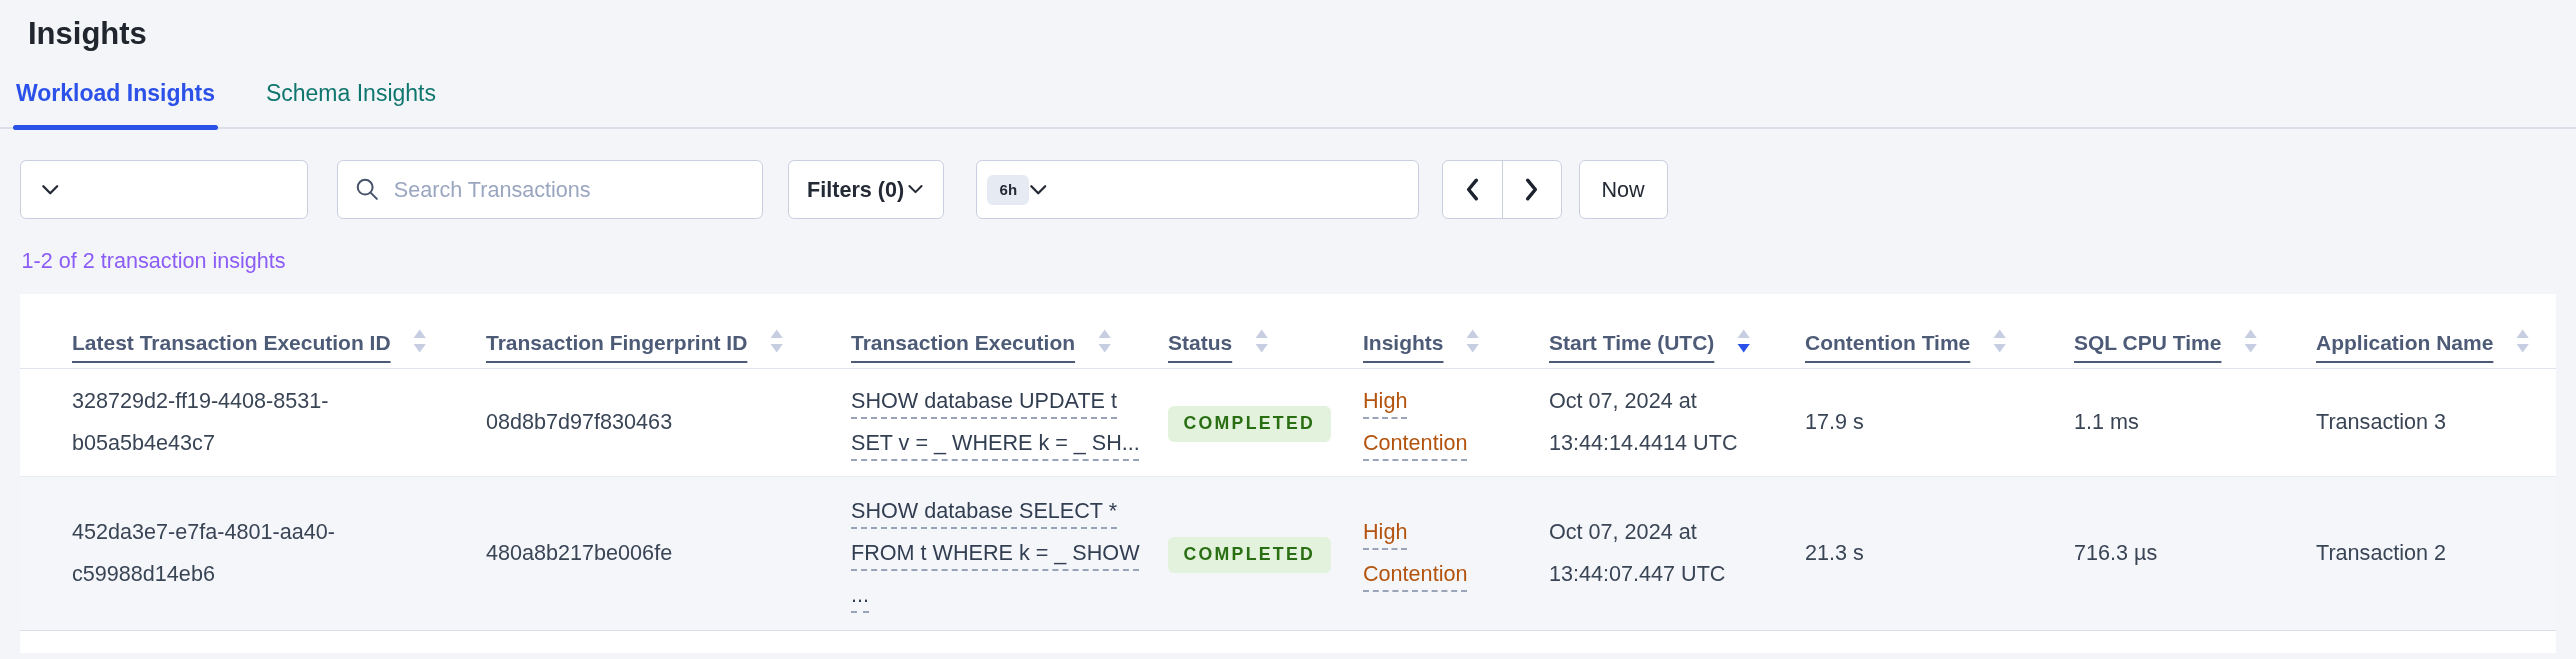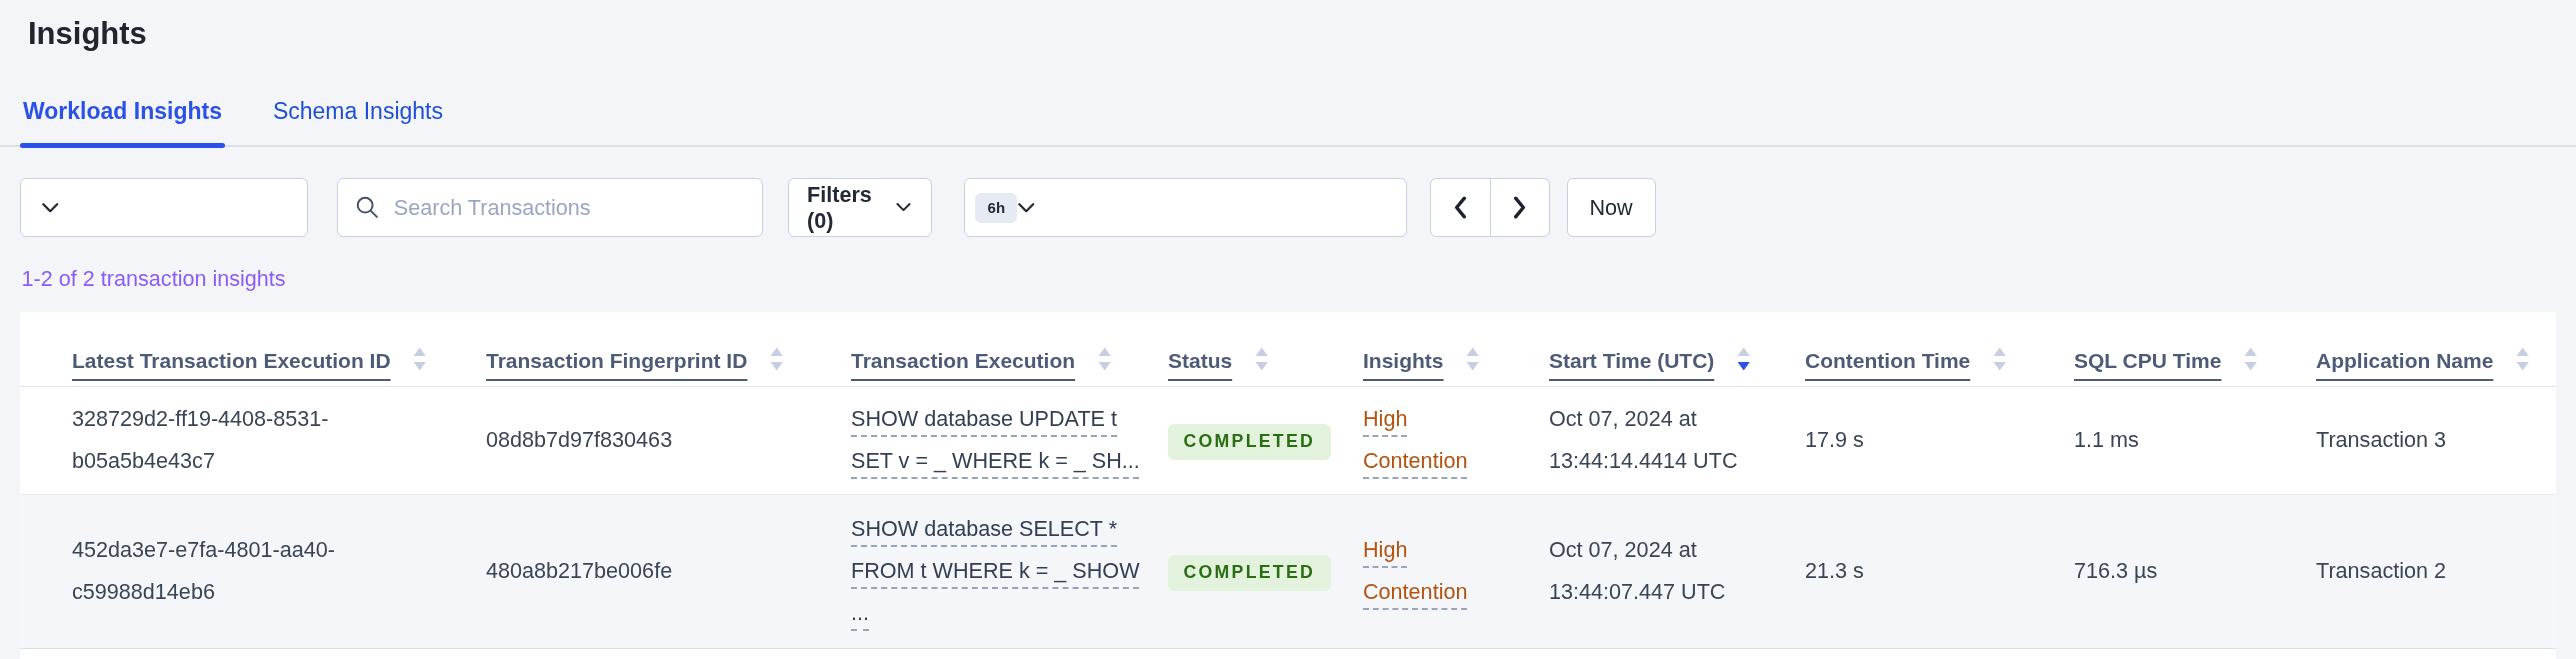--- a/index.html
+++ b/index.html
@@ -11,26 +11,26 @@
     color: #242a35;
   }
   
   .page-title {
     margin: 15.4px 0 0 28px;
     font-size: 31px; font-weight: 700; line-height: 37px; color: #20252e;
   }
   
   .tabs {
     display: flex; align-items: flex-end;
-    margin-top: 46px; padding-left: 23px;
+    margin-top: 28px; padding-left: 16px;
     border-bottom: 2.3px solid #dcdfe7;
   }
   .tab {
     position: relative; margin-right: 51px; padding-bottom: 20px;
-    font-size: 23px; color: #1d4ed8; cursor: pointer; white-space: nowrap;
+    font-size: 23px; color: #0f766e; cursor: pointer; white-space: nowrap;
   }
   .tab.active { color: #2b51e8; font-weight: 700; }
   .tab-indicator {
     position: absolute; left: -3.1px; right: -3.1px; bottom: -3.1px; height: 5.4px;
     background: #2b51e8; border-radius: 3.1px;
   }
   
   .toolbar { display: flex; align-items: center; margin: 31px 0 0 20px; }
   .control {
     display: inline-flex; align-items: center;
@@ -39,21 +39,21 @@
     font-size: 21.6px; color: #242a35; cursor: pointer;
   }
   .btn-type { width: 288px; justify-content: space-between; padding: 0 20px; font-weight: 700; }
   .search-box { width: 426px; margin-left: 28.5px; padding: 0 17px; cursor: text; }
   .search-box input {
     border: none; outline: none; background: transparent;
     font-family: "Liberation Sans", sans-serif;
     font-size: 21.6px; color: #242a35; width: 100%; margin-left: 12.3px;
   }
   .search-box input::placeholder { color: #9aa6c0; }
-  .btn-filters { width: 144px; justify-content: space-between; padding: 0 18.5px; margin-left: 25px; font-weight: 700; }
+  .btn-filters { width: 156px; justify-content: space-between; padding: 0 18.5px; margin-left: 25px; font-weight: 700; }
   .time-picker { width: 443px; margin-left: 32px; padding: 0 20px 0 10.8px; }
   .time-chip {
     background: #e5eaf3; border-radius: 6.2px; padding: 6.2px 12.3px;
     font-size: 15px; font-weight: 700; color: #242a35;
   }
   .time-label { margin-left: 20px; flex: 1; }
   .pager { display: flex; margin-left: 23px; background: #fff; border: 1.5px solid #c9cfdf; border-radius: 6.2px; height: 59px; }
   .pager-btn {
     width: 59px; display: inline-flex; align-items: center; justify-content: center;
     background: none; border: none; cursor: pointer;

